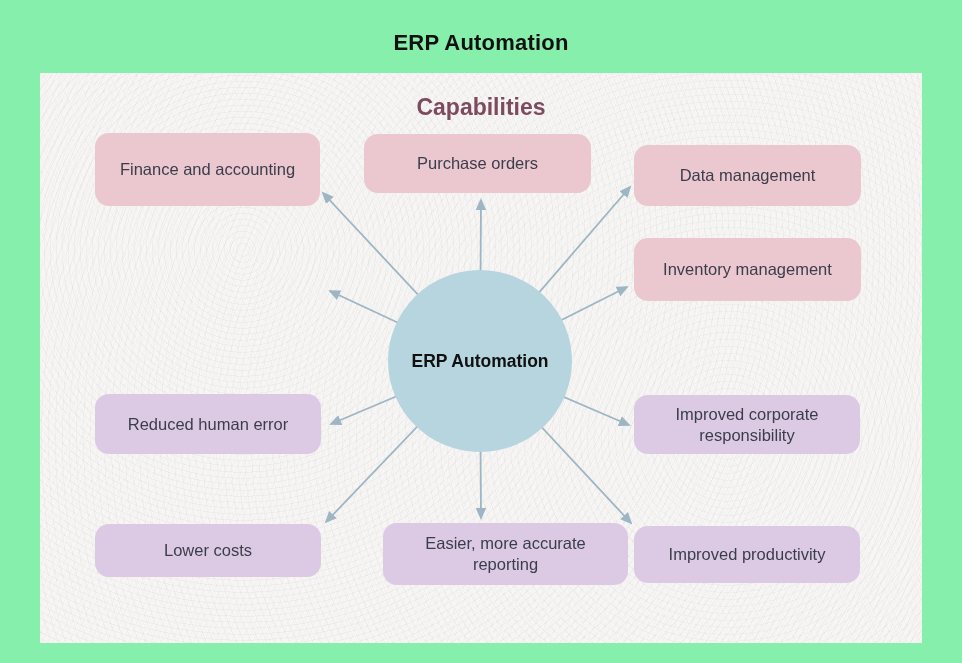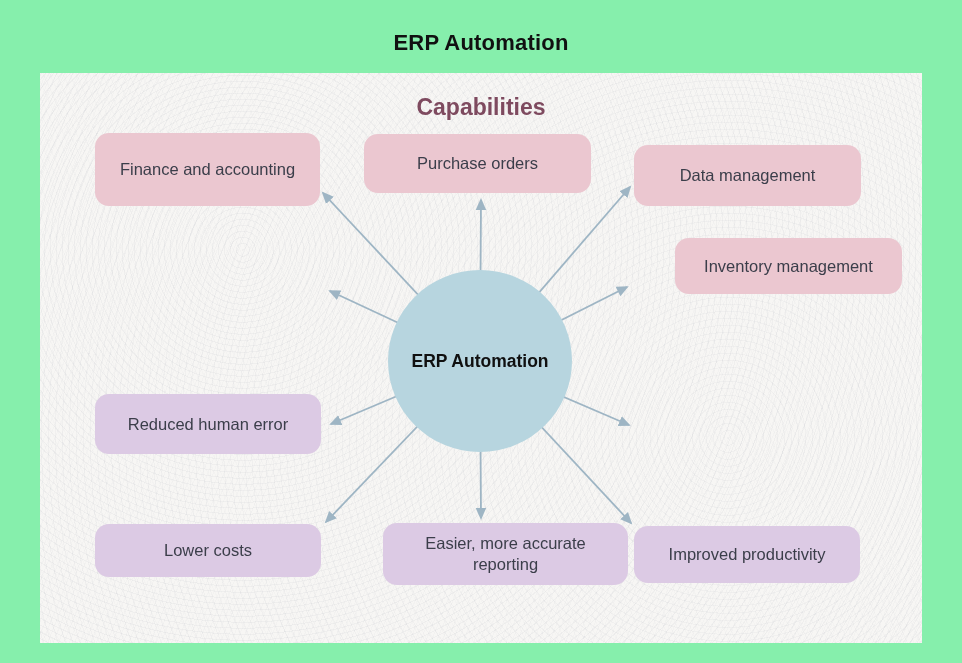--- a/index.html
+++ b/index.html
@@ -125,21 +125,22 @@
     <line class="arrow-line" x1="480" y1="361" x2="631" y2="523" marker-end="url(#ah)"></line>
   </svg>
 
   <div class="center-circle">
     <span>ERP Automation</span>
   </div>
 
   <div class="node capability" style="left:95px;  top:133px; width:225px; height:73px;">Finance and accounting</div>
   <div class="node capability" style="left:364px; top:134px; width:227px; height:59px;">Purchase orders</div>
   <div class="node capability" style="left:634px; top:133px; width:227px; height:61px;margin-top:12px;">Data management</div>
-  <div class="node capability" style="left:634px; top:238px; width:227px; height:56px;margin-left:41px;">Inventory management</div>
+  <div class="node capability" style="left:634px; top:238px; width:227px; height:63px;">Inventory management</div>
 
   <div class="node benefit" style="left:95px;  top:394px; width:226px; height:60px;">Reduced human error</div>
+  <div class="node benefit" style="left:634px; top:395px; width:226px; height:59px;">Improved corporate responsibility</div>
   <div class="node benefit" style="left:95px;  top:524px; width:226px; height:53px;">Lower costs</div>
   <div class="node benefit" style="left:383px; top:523px; width:245px; height:62px;">Easier, more accurate reporting</div>
   <div class="node benefit" style="left:634px; top:526px; width:226px; height:57px;">Improved productivity</div>
 
 
 </div>
 
 </body></html>

